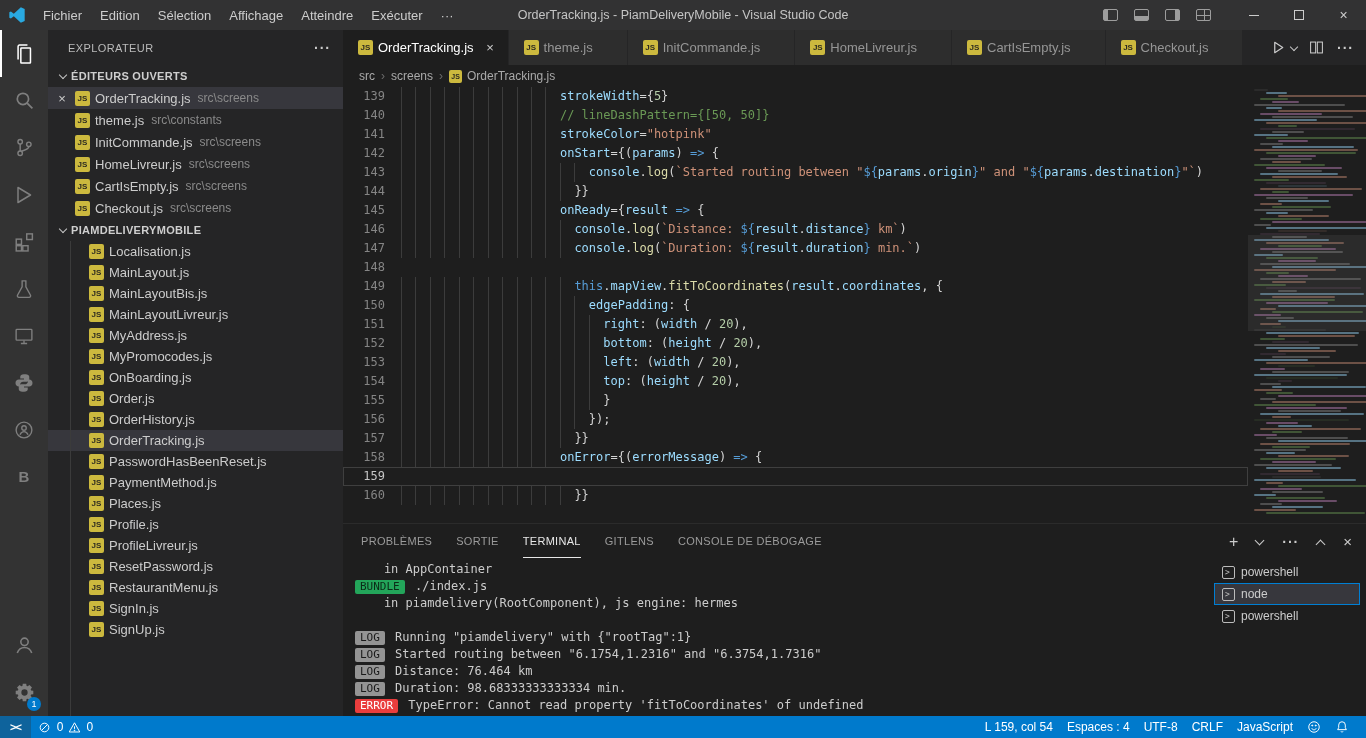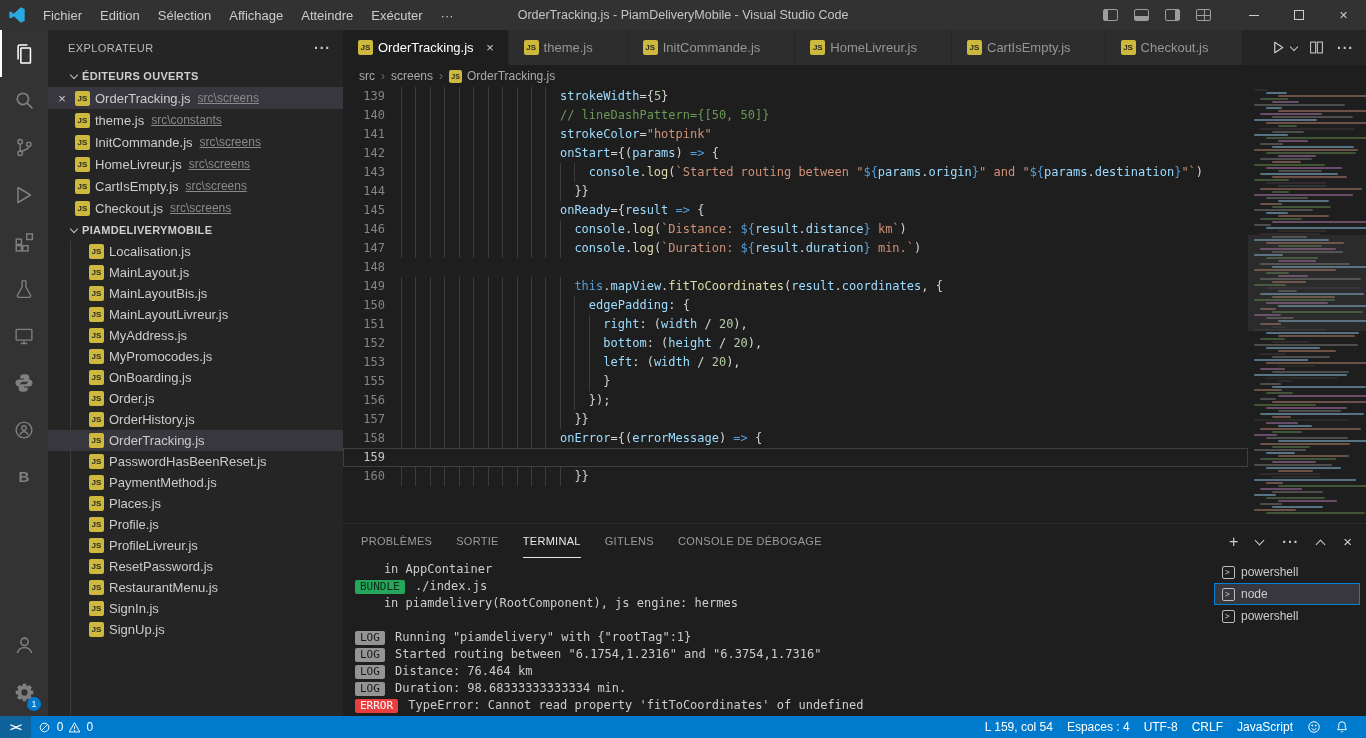--- a/index.html
+++ b/index.html
@@ -36,32 +36,32 @@
   .ab-item.active { color:#ffffff; }
   .ab-item.active::before { content:""; position:absolute; left:0; top:0; bottom:0; width:2px; background:#ffffff; }
   .ab-spacer { flex:1; }
   .ab-letter { font-size:15px; font-weight:700; }
   .gear-badge { position:absolute; right:7px; bottom:5px; width:14px; height:14px; border-radius:50%; background:#007acc; color:#fff; font-size:9px; display:flex; align-items:center; justify-content:center; }
 
   
   .sidebar { width:295px; background:#252526; display:flex; flex-direction:column; flex:none; overflow:hidden; }
   .sb-title { height:35px; padding:0 12px 0 20px; display:flex; align-items:center; justify-content:space-between; font-size:11px; letter-spacing:.4px; color:#bbbbbb; flex:none; }
   .kebab { color:#cccccc; font-size:14px; letter-spacing:1px; font-weight:700; }
-  .sb-sec-h { height:22px; display:flex; align-items:center; font-size:11px; font-weight:700; color:#cfcfcf; padding-left:18px; letter-spacing:.3px; flex:none; }
+  .sb-sec-h { height:22px; display:flex; align-items:center; font-size:11px; font-weight:700; color:#cfcfcf; padding-left:7px; letter-spacing:.3px; flex:none; }
   .chev { width:16px; height:16px; position:relative; flex:none; }
   .chev::before { content:""; position:absolute; width:5px; height:5px; border-right:1.2px solid #c5c5c5; border-bottom:1.2px solid #c5c5c5; }
   .chev.down::before { top:4px; left:5px; transform:rotate(45deg); }
   .chev.right::before { top:5px; left:4px; transform:rotate(-45deg); }
   .oe-list { flex:none; }
   .oe-row { height:22px; display:flex; align-items:center; padding-left:6px; white-space:nowrap; overflow:hidden; }
   .oe-row.active { background:#37373d; }
   .oe-close { width:16px; text-align:center; color:#cccccc; font-size:13px; flex:none; }
   .jsicon { width:15px; height:15px; border-radius:2px; background:#ccb93e; color:#2d2b20; font:700 8px/15px "Liberation Sans",sans-serif; text-align:center; flex:none; margin:0 5px; }
   .oe-name { color:#cccccc; }
-  .oe-path { color:#8a8a8a; font-size:12px; margin-left:7px;text-decoration:underline; }
+  .oe-path { color:#8a8a8a; font-size:12px; margin-left:7px; }
   .files { flex:1; position:relative; overflow:hidden; }
   .files::before { content:""; position:absolute; left:22px; top:0; bottom:0; width:1px; background:#3b3b3b; }
   .file-row { height:21px; display:flex; align-items:center; padding-left:36px; color:#cccccc; white-space:nowrap; }
   .file-row.selected { background:#37373d; }
   .sb-bottom .sb-sec-h { border-top:1px solid #313132; }
 
   
   .editor-col { flex:1; min-width:0; display:flex; flex-direction:column; background:#1e1e1e; }
   .tabbar { height:35px; background:#252526; display:flex; flex:none; }
   .tabs { display:flex; flex:1; min-width:0; overflow:hidden; }
@@ -509,20 +509,24 @@
             <div class="ln">151</div>
             <div class="code"><span class="ind" style="width: 28ch;"></span><span class="tk-a">right</span><span class="tk-p">: (</span><span class="tk-a">width</span><span class="tk-p"> / </span><span class="tk-n">20</span><span class="tk-p">),</span></div>
           </div>
           <div class="line">
             <div class="ln">152</div>
             <div class="code"><span class="ind" style="width: 28ch;"></span><span class="tk-a">bottom</span><span class="tk-p">: (</span><span class="tk-a">height</span><span class="tk-p"> / </span><span class="tk-n">20</span><span class="tk-p">),</span></div>
           </div>
           <div class="line">
             <div class="ln">153</div>
             <div class="code"><span class="ind" style="width: 28ch;"></span><span class="tk-a">left</span><span class="tk-p">: (</span><span class="tk-a">width</span><span class="tk-p"> / </span><span class="tk-n">20</span><span class="tk-p">),</span></div>
+          </div>
+          <div class="line">
+            <div class="ln">154</div>
+            <div class="code"><span class="ind" style="width: 28ch;"></span><span class="tk-a">top</span><span class="tk-p">: (</span><span class="tk-a">height</span><span class="tk-p"> / </span><span class="tk-n">20</span><span class="tk-p">),</span></div>
           </div>
           <div class="line">
             <div class="ln">155</div>
             <div class="code"><span class="ind" style="width: 28ch;"></span><span class="tk-p">}</span></div>
           </div>
           <div class="line">
             <div class="ln">156</div>
             <div class="code"><span class="ind" style="width: 26ch;"></span><span class="tk-p">});</span></div>
           </div>
           <div class="line">

